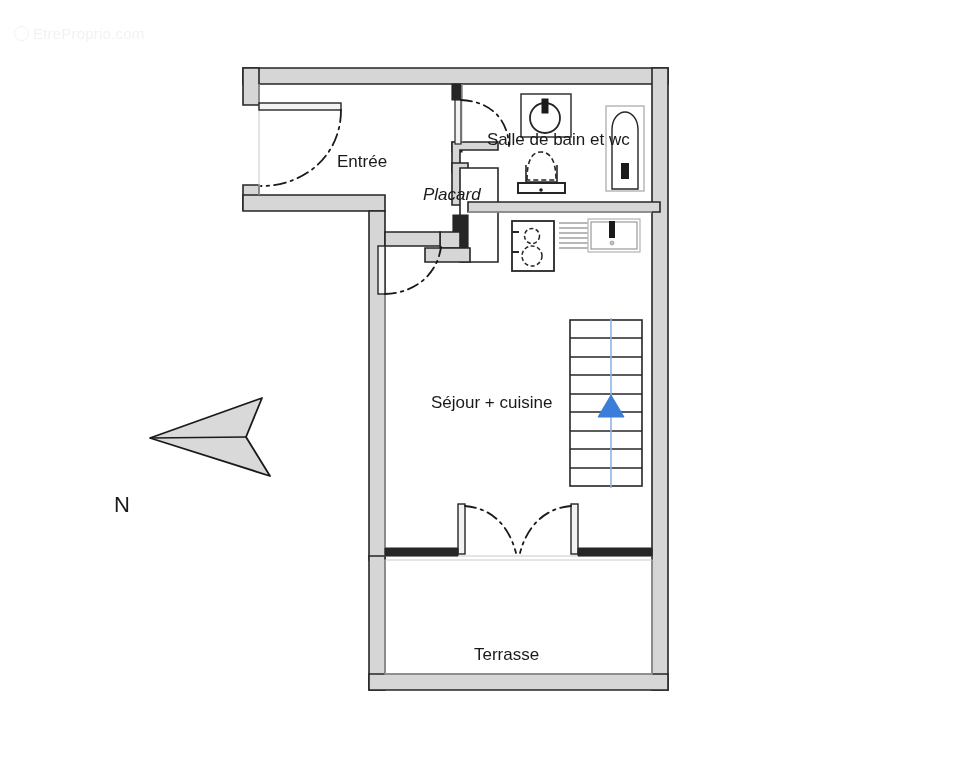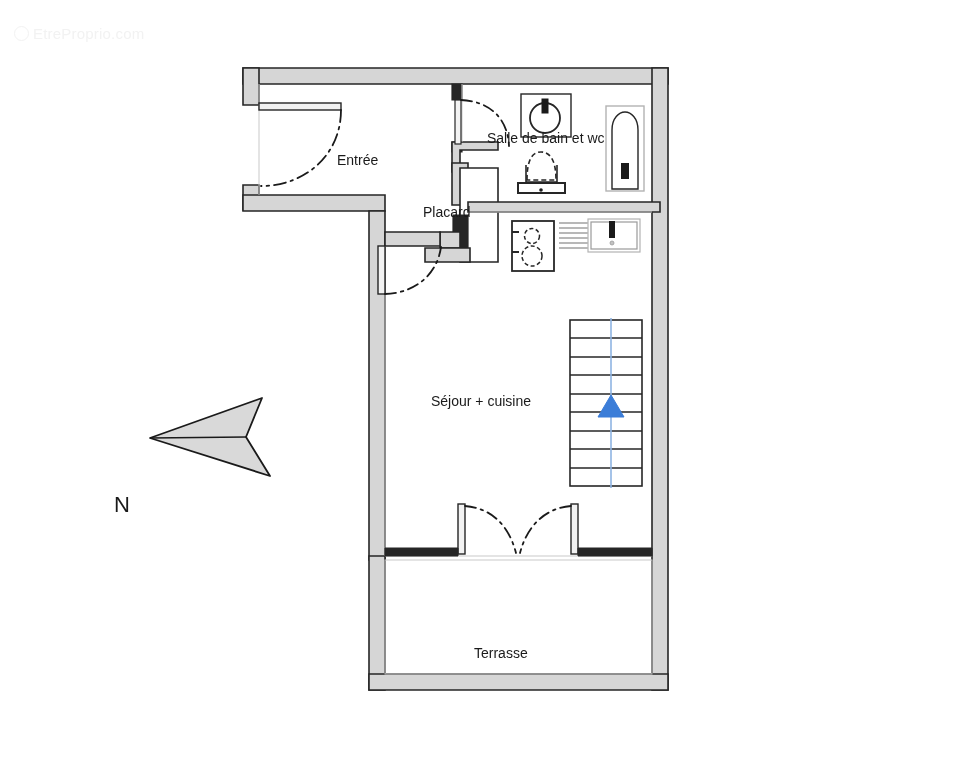--- a/index.html
+++ b/index.html
@@ -38,21 +38,21 @@
     width: 13px;
     height: 13px;
     border: 1.5px solid #f2f2f2;
     border-radius: 50%;
     vertical-align: -2px;
     margin-right: 4px;
     position: relative;
   }
   .room-label {
     position: absolute;
-    font-size: 14px;
+    font-size: 17px;
     color: #1a1a1a;
     white-space: nowrap;
     user-select: none;
   }
   .compass-label {
     position: absolute;
     font-size: 22px;
     color: #1a1a1a;
     user-select: none;
   }
@@ -198,20 +198,20 @@
     </g>
 
     <g>
       <path d="M150,438 L262,398 L246,437 L270,476 Z" fill="#d9d9d9" stroke="#1a1a1a" stroke-width="1.8" stroke-linejoin="round"></path>
       <path d="M150,438 L246,437" fill="none" stroke="#1a1a1a" stroke-width="1.6"></path>
     </g>
 
   </svg>
 
   <div class="room-label" style="left:337px; top:152px;">Entrée</div>
-  <div class="room-label" style="left:423px; top:204px;">Placard</div>
+  <div class="room-label" style="left:423px; top:185px;font-style:italic;">Placard</div>
   <div class="room-label" style="left:487px; top:130px;">Salle de bain et wc</div>
   <div class="room-label" style="left:431px; top:381px;margin-top:12px;">Séjour + cuisine</div>
   <div class="room-label" style="left:474px; top:617px;margin-top:28px;">Terrasse</div>
 
   <div class="compass-label" style="left:114px; top:492px;">N</div>
 
 </div>
 
 </body></html>

